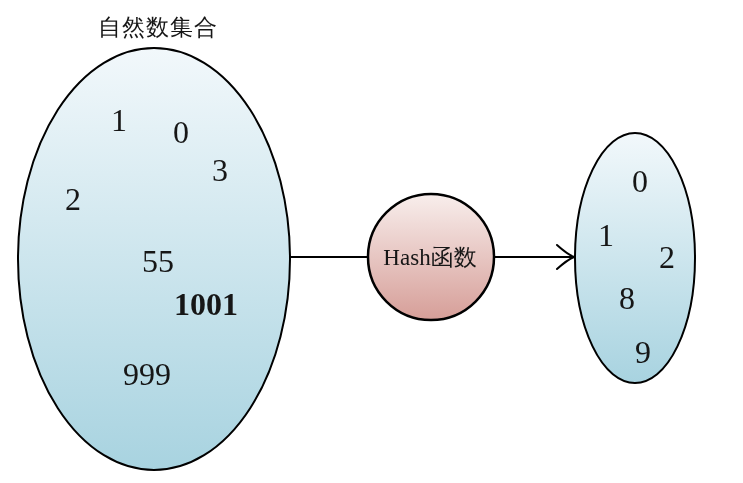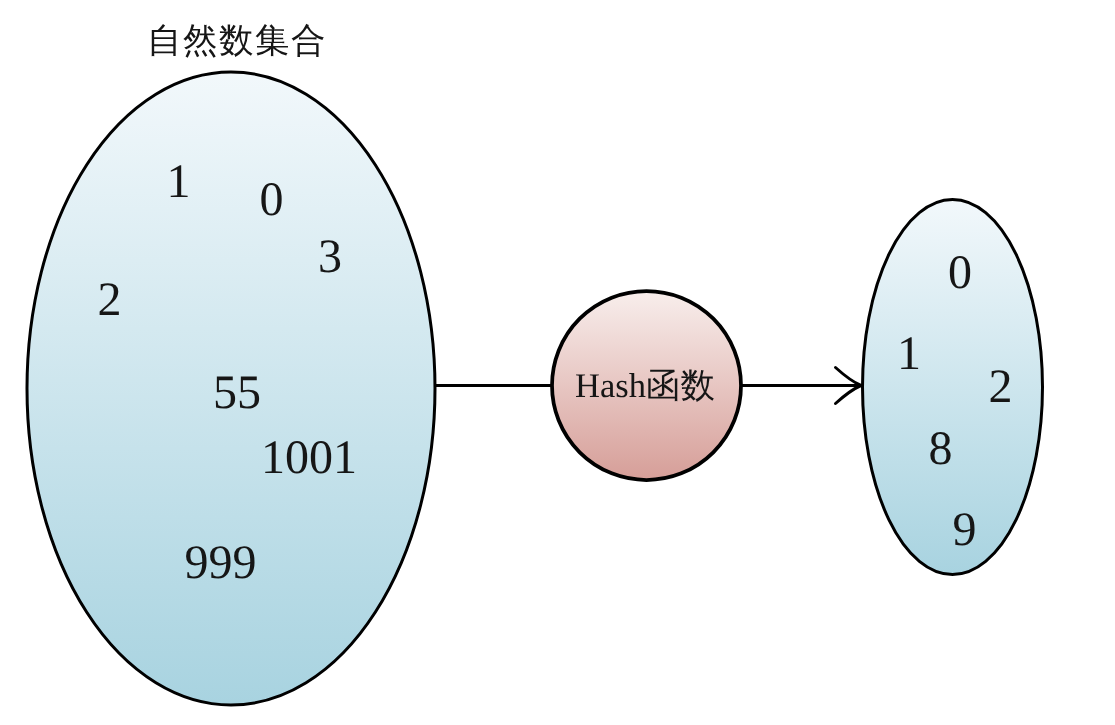--- a/index.html
+++ b/index.html
@@ -24,21 +24,21 @@
   .right-title{left:627px;top:102px;font-size:21px;}
   .hash-label{left:430px;top:257px;font-size:23px;font-family:Liberation Serif, serif;}
   .num{font-size:32px;}
   
   .ln0{left:119px;top:120px;}
   .ln1{left:181px;top:132px;}
   .ln2{left:220px;top:170px;}
   .ln3{left:73px;top:199px;}
   .ln4{left:158px;top:221px;margin-top:40px;}
   .ln5{left:97px;top:304px;}
-  .ln6{left:206px;top:304px;}
+  .ln6{left:206px;top:304px;font-weight:bold;}
   .ln7{left:147px;top:374px;text-align:right;}
   
   .rn0{left:640px;top:181px;}
   .rn1{left:606px;top:235px;}
   .rn2{left:667px;top:257px;}
   .rn3{left:627px;top:298px;}
   .rn4{left:643px;top:352px;}
 </style>
 </head>
 <body>

